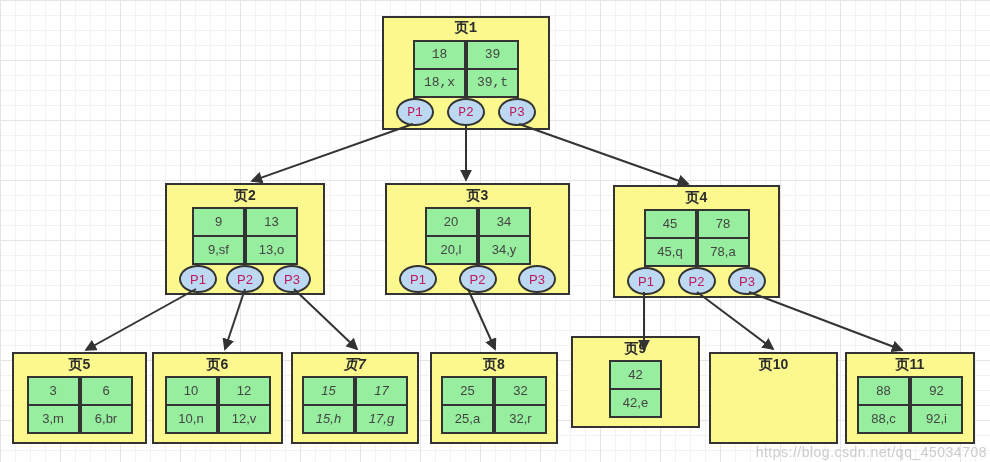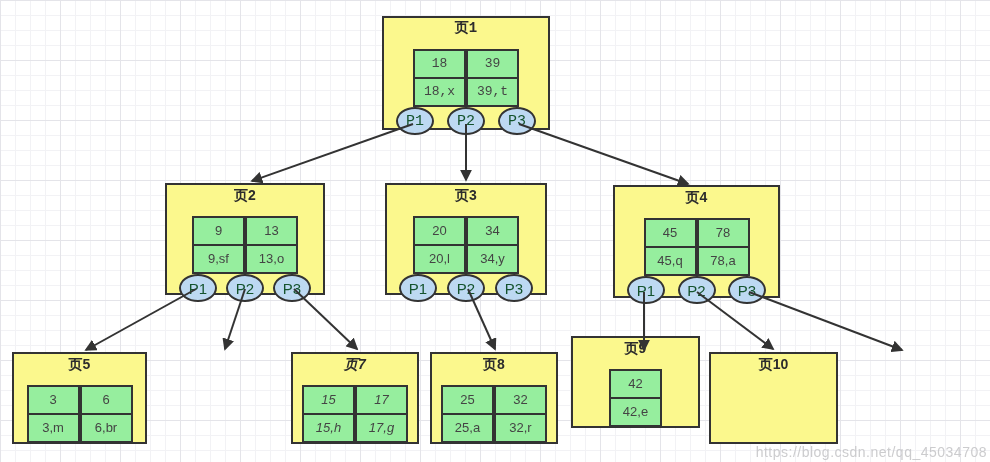--- a/index.html
+++ b/index.html
@@ -20,38 +20,38 @@
     position:absolute;
     background:var(--node-fill,#fbf88d);
     border:2px solid var(--line,#333);
     box-sizing:border-box;
     display:flex;flex-direction:column;align-items:center;
   }
   .node-title{
     font-weight:bold;font-size:14px;color:#2c2c2c;
     margin-top:2px;line-height:17px;
   }
-  .cells{display:flex;margin-top:12px;}
+  .cells{display:flex;margin-top:3px;}
   .cell{
     width:49px;border:2px solid var(--line,#333);
     background:var(--cell-fill,#96ee9e);
     text-align:center;font-size:13px;color:#444;
   }
   .cell-top{height:26px;line-height:26px;border-bottom:2px solid var(--line,#333);}
   .cell-bottom{height:26px;line-height:26px;}
   .pointers{
     display:flex;justify-content:space-between;
     width:100%;box-sizing:border-box;padding:0 12px;
     margin-top:auto;margin-bottom:6px;
   }
   .pointer{
     width:38px;height:28px;border:2px solid var(--line,#333);
     border-radius:50%;background:var(--pointer-fill,#bdd9f2);
     display:flex;align-items:center;justify-content:center;
-    font-size:15px;color:#14532d;box-sizing:border-box;text-align:center;
+    font-size:13px;color:#be185d;box-sizing:border-box;text-align:center;
   }
   .edges{position:absolute;left:0;top:0;pointer-events:none;}
   .watermark{
     position:absolute;right:3px;bottom:2px;
     font-size:14px;color:rgba(195,195,198,0.85);
     letter-spacing:0.5px;white-space:nowrap;
   }
 </style>
 </head>
 <body>
@@ -89,21 +89,21 @@
         <div class="cell-bottom">13,o</div>
       </div>
     </div>
     <div class="pointers">
       <div class="pointer">P1</div>
       <div class="pointer">P2</div>
       <div class="pointer">P3</div>
     </div>
   </div>
 
-  <div class="node" style="left:385px;top:183px;width:162px;height:112px;">
+  <div class="node" style="left:385px;top:183px;width:185px;height:112px;">
     <div class="node-title">页3</div>
     <div class="cells">
       <div class="cell">
         <div class="cell-top">20</div>
         <div class="cell-bottom">20,l</div>
       </div>
       <div class="cell">
         <div class="cell-top">34</div>
         <div class="cell-bottom">34,y</div>
       </div>
@@ -141,20 +141,33 @@
         <div class="cell-top">3</div>
         <div class="cell-bottom">3,m</div>
       </div>
       <div class="cell">
         <div class="cell-top">6</div>
         <div class="cell-bottom">6,br</div>
       </div>
     </div>
   </div>
 
+  <div class="node" style="left:152px;top:352px;width:131px;height:92px;">
+    <div class="node-title">页6</div>
+    <div class="cells">
+      <div class="cell">
+        <div class="cell-top">10</div>
+        <div class="cell-bottom">10,n</div>
+      </div>
+      <div class="cell">
+        <div class="cell-top">12</div>
+        <div class="cell-bottom">12,v</div>
+      </div>
+    </div>
+  </div>
 
   <div class="node" style="left:291px;top:352px;width:128px;height:92px;font-style:italic;">
     <div class="node-title">页7</div>
     <div class="cells">
       <div class="cell">
         <div class="cell-top">15</div>
         <div class="cell-bottom">15,h</div>
       </div>
       <div class="cell">
         <div class="cell-top">17</div>
@@ -184,20 +197,33 @@
         <div class="cell-top">42</div>
         <div class="cell-bottom">42,e</div>
       </div>
     </div>
   </div>
 
   <div class="node" style="left:709px;top:352px;width:129px;height:92px;">
     <div class="node-title">页10</div>
   </div>
 
+  <div class="node" style="left:845px;top:352px;width:130px;height:92px;">
+    <div class="node-title">页11</div>
+    <div class="cells">
+      <div class="cell">
+        <div class="cell-top">88</div>
+        <div class="cell-bottom">88,c</div>
+      </div>
+      <div class="cell">
+        <div class="cell-top">92</div>
+        <div class="cell-bottom">92,i</div>
+      </div>
+    </div>
+  </div>
 
   <svg class="edges" width="990" height="462" viewBox="0 0 990 462">
     <defs>
       <marker id="arrow" viewBox="0 0 10 10" refX="8.5" refY="5" markerWidth="6" markerHeight="6" orient="auto-start-reverse">
         <path d="M0,0 L10,5 L0,10 z" fill="#333333"></path>
       </marker>
     </defs>
     <line x1="413" y1="124" x2="252" y2="181" stroke="#333333" stroke-width="2" marker-end="url(#arrow)"></line>
     <line x1="466" y1="124" x2="466" y2="180" stroke="#333333" stroke-width="2" marker-end="url(#arrow)"></line>
     <line x1="519" y1="124" x2="688" y2="184" stroke="#333333" stroke-width="2" marker-end="url(#arrow)"></line>

